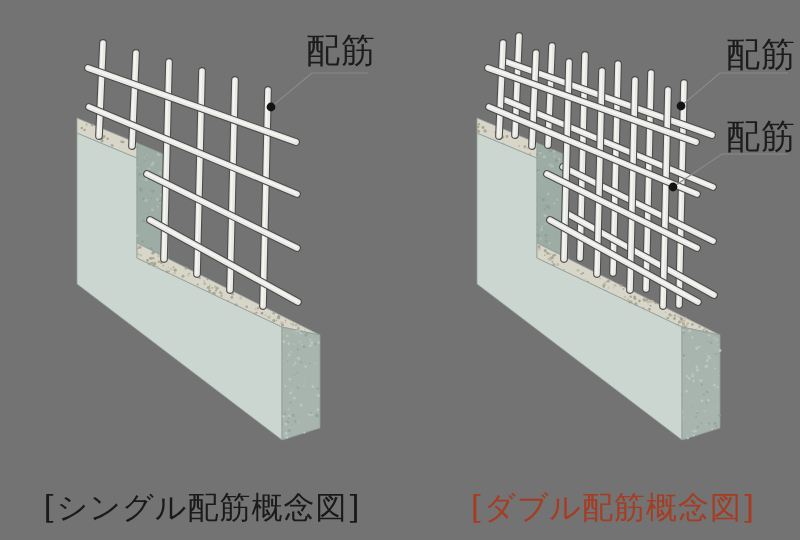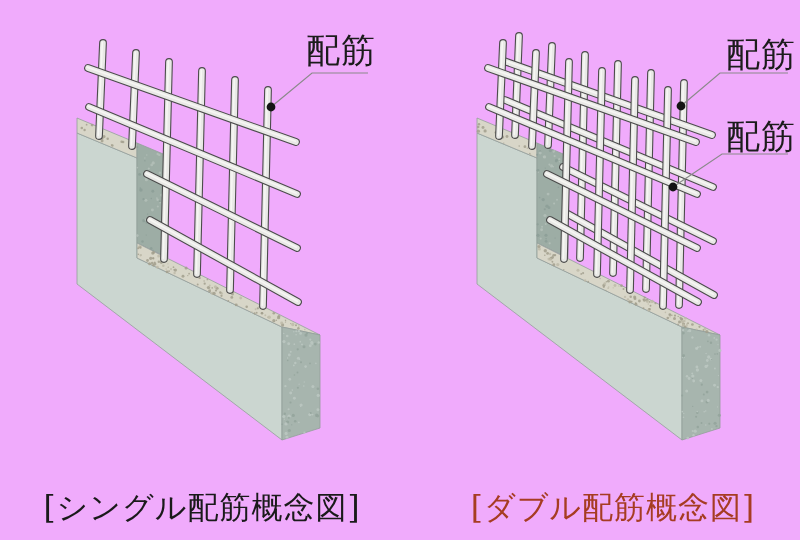--- a/index.html
+++ b/index.html
@@ -1,16 +1,16 @@
 <!DOCTYPE html>
 <html><head>
 <meta charset="utf-8">
 <style>
   html,body{margin:0;padding:0;background:#ffffff;}
-  .stage{position:relative;width:800px;height:540px;background:#f0abfc;overflow:hidden;}
+  .stage{position:relative;width:800px;height:540px;background:#737373;overflow:hidden;}
   svg{display:block;}
   .rebar-label{font-family:"DejaVu Serif","Liberation Serif",serif;font-size:34px;letter-spacing:1px;}
   .caption{font-family:"DejaVu Serif","Liberation Serif",serif;font-size:31px;letter-spacing:1px;text-anchor:middle;}
 </style>
 </head>
 <body>
 
 <div class="stage">
   <svg id="scene" width="800" height="540" viewBox="0 0 800 540">
 

